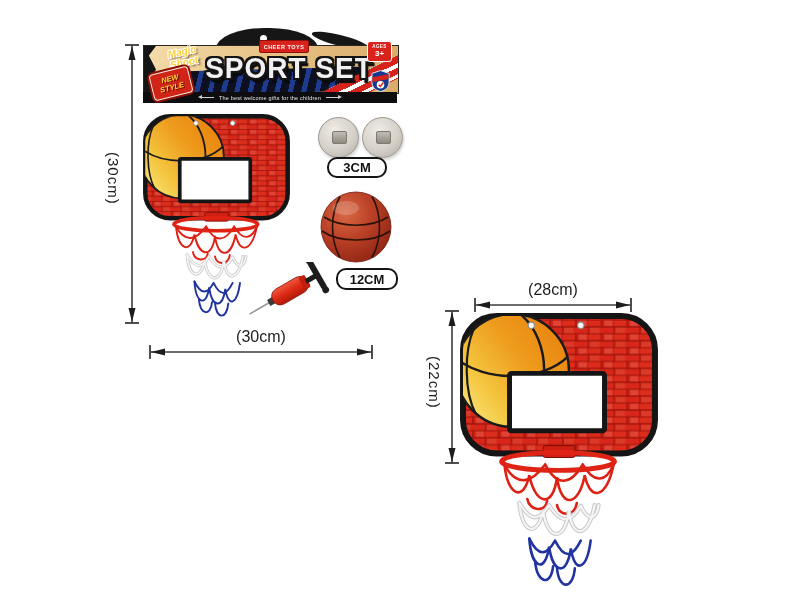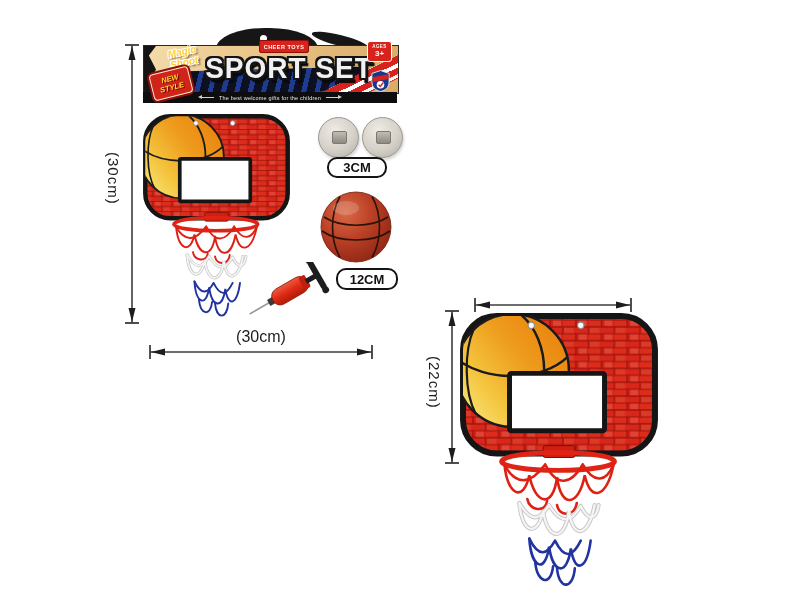--- a/index.html
+++ b/index.html
@@ -232,20 +232,21 @@
 
   <div class="abs dim-label" style="left:148px;top:328px;width:226px;text-align:center">(30cm)</div>
   <svg class="abs" style="left:148px;top:344px" width="226" height="16">
     <line x1="2" y1="8" x2="224" y2="8" stroke="#3c3c3c" stroke-width="1.6"></line>
     <line x1="2" y1="1" x2="2" y2="15" stroke="#3c3c3c" stroke-width="1.8"></line>
     <line x1="224" y1="1" x2="224" y2="15" stroke="#3c3c3c" stroke-width="1.8"></line>
     <polygon points="3,8 17,4.5 17,11.5" fill="#1d1d1d"></polygon>
     <polygon points="223,8 209,4.5 209,11.5" fill="#1d1d1d"></polygon>
   </svg>
 
+  <div class="abs dim-label" style="left:473px;top:281px;width:160px;text-align:center">(28cm)</div>
   <svg class="abs" style="left:473px;top:297px" width="160" height="16">
     <line x1="2" y1="8" x2="158" y2="8" stroke="#3c3c3c" stroke-width="1.6"></line>
     <line x1="2" y1="1" x2="2" y2="15" stroke="#3c3c3c" stroke-width="1.8"></line>
     <line x1="158" y1="1" x2="158" y2="15" stroke="#3c3c3c" stroke-width="1.8"></line>
     <polygon points="3,8 17,4.5 17,11.5" fill="#1d1d1d"></polygon>
     <polygon points="157,8 143,4.5 143,11.5" fill="#1d1d1d"></polygon>
   </svg>
 
   <svg class="abs" style="left:444px;top:309px" width="16" height="156">
     <line x1="8" y1="2" x2="8" y2="154" stroke="#3c3c3c" stroke-width="1.6"></line>

